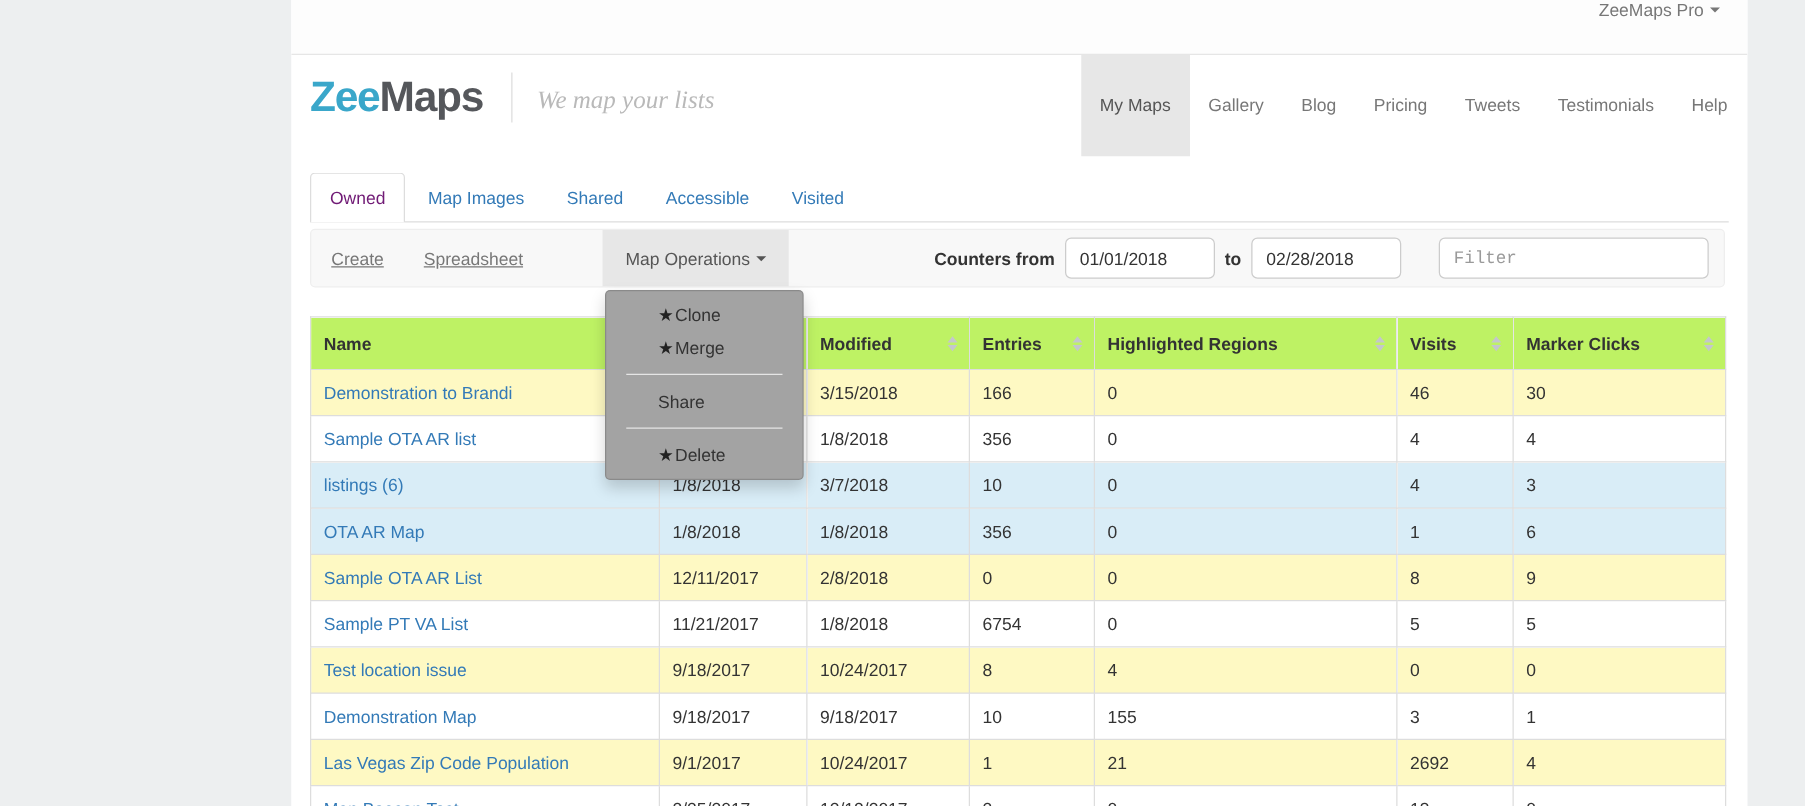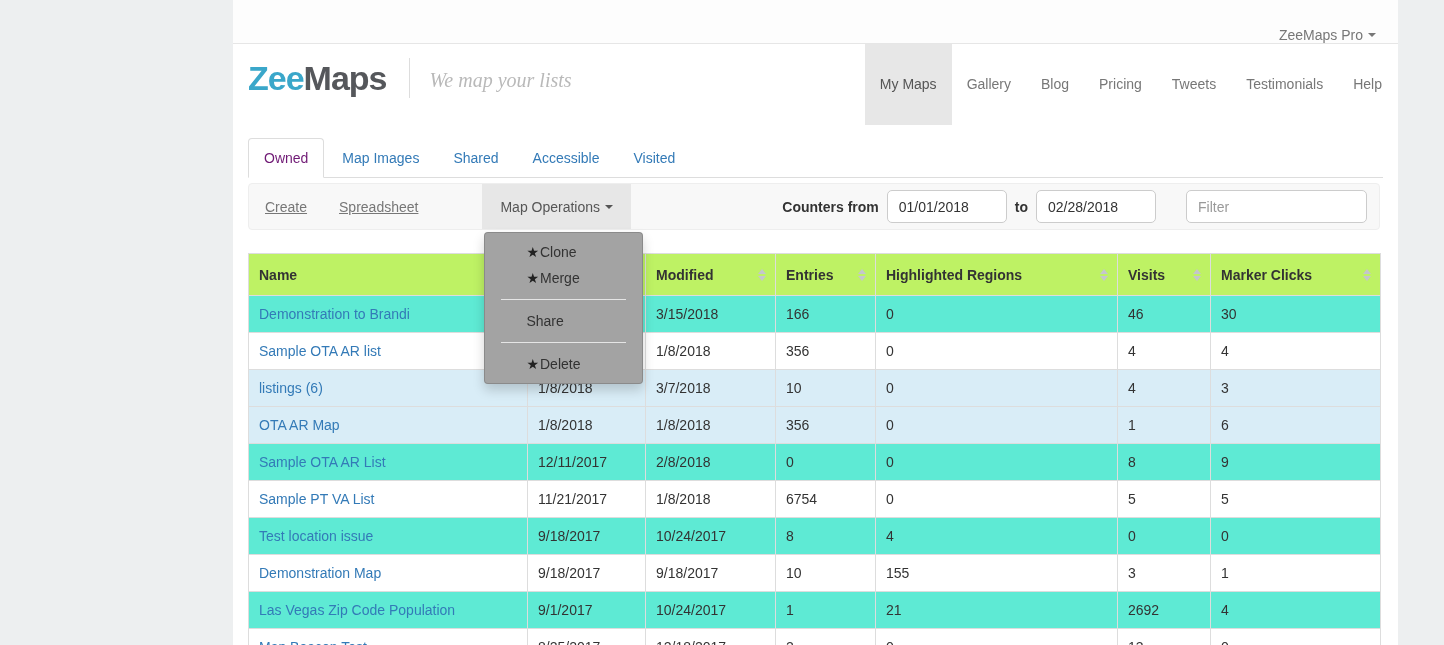--- a/index.html
+++ b/index.html
@@ -1,21 +1,21 @@
 <!DOCTYPE html>
 <html><head>
 <meta charset="utf-8">
 <style>
   * { margin:0; padding:0; box-sizing:border-box; }
   body { font-family:"Liberation Sans", sans-serif; }
   .page { position:relative; width:1444px; height:645px; background:#edeff0; overflow:hidden; }
   .content { position:absolute; left:233px; top:0; width:1165px; height:645px; background:#ffffff; overflow:hidden; }
 
   
-  .topbar { height:44px; border-bottom:1px solid #e6e6e6; display:flex; justify-content:flex-end; align-items:flex-end; background:#fdfdfd; }
+  .topbar { height:44px; border-bottom:1px solid #e6e6e6; display:flex; justify-content:flex-end; align-items:flex-start; background:#fdfdfd; }
   .account-toggle { padding:0 22px; font-size:14px; color:#777; cursor:pointer; display:flex; align-items:center; }
   .caret { display:inline-block; width:0; height:0; border-top:4px solid #777; border-left:4px solid transparent; border-right:4px solid transparent; margin-left:5px; }
 
   
   .header { position:relative; height:94px; }
   .brand { position:absolute; left:15px; top:14px; display:flex; align-items:center; }
   .logo { font-size:34px; font-weight:bold; letter-spacing:-1px; cursor:pointer; }
   .logo-zee { color:#3aa7ca; }
   .logo-maps { color:#55575b; }
   .brand-divider { width:1px; height:40px; background:#ddd; margin:0 0 0 22px; }
@@ -35,36 +35,36 @@
   .toolbar { margin:5px 18px 0 15px; height:47px; background:#f8f8f8; border:1px solid #eee; border-radius:4px; display:flex; align-items:stretch; justify-content:space-between; }
   .tb-left { display:flex; align-items:stretch; }
   .tb-link { display:flex; align-items:center; padding:0 16px; font-size:14px; color:#777; cursor:pointer;text-decoration:underline; }
   .mapops-wrap { position:relative; margin-left:48px; }
   .mapops-btn { height:100%; display:flex; align-items:center; padding:0 18px; font-size:14px; color:#555; background:#e7e7e7; cursor:pointer; }
   .mapops-btn .caret { border-top-color:#555; }
   .tb-right { display:flex; align-items:center; padding-right:12px;margin-left:40px; }
   .tb-label { font-size:14px; font-weight:bold; color:#333; }
   .tb-input { height:33px; border:1px solid #ccc; border-radius:5px; background:#fff; font-size:14px; color:#333; padding:0 11px; font-family:"Liberation Sans", sans-serif; }
   .date-input { width:120px; margin:0 8px; }
-  .filter-input { width:181px; margin-left:22px; }
+  .filter-input { width:216px; margin-left:22px;font-family:Liberation Mono, monospace; }
   .filter-input::placeholder { color:#9a9a9a; }
 
   
   .dropdown-menu { position:absolute; left:2px; top:48px; width:159px; background:#a3a3a3; border:1px solid rgba(0,0,0,0.15); border-radius:4px; box-shadow:0 6px 12px rgba(0,0,0,0.175); padding:6px 16px; list-style:none; z-index:20; }
   .dropdown-menu li a { display:block; padding:3px 18px 3px 25px; font-size:14px; line-height:20px; color:#333; text-decoration:none; cursor:pointer; white-space:nowrap; }
   .dropdown-menu li.divider { height:1px; background:#e5e5e5; margin:8px 0; }
   .star-icon { color:#222; margin-right:1px; }
 
   
   .table-wrap { margin:23px 18px 0 15px; }
   table { width:1132px; border-collapse:collapse; table-layout:fixed; font-size:14px; }
   th, td { border:1px solid #ddd; text-align:left; overflow:hidden; white-space:nowrap; }
   th { height:42px; padding:0 24px 0 10px; color:#333; font-weight:bold; position:relative; cursor:pointer; background:#bef264; }
   td { height:37px; padding:0 0 0 10px; color:#333; }
-  tr.stripe td { background:#5eead4; }
+  tr.stripe td { background:#fef9c3; }
   tr.selected td { background:#d9edf7; }
   td.name-cell { color:#337ab7; cursor:pointer; }
   .sort-both { position:absolute; right:9px; top:50%; transform:translateY(-50%); display:flex; flex-direction:column; align-items:center; }
   .tri-up { width:0; height:0; border-left:4px solid transparent; border-right:4px solid transparent; border-bottom:5px solid #c4c7cc; margin-bottom:2px; }
   .tri-down { width:0; height:0; border-left:4px solid transparent; border-right:4px solid transparent; border-top:5px solid #c4c7cc; }
   .sort-desc { position:absolute; right:9px; top:50%; transform:translateY(-50%); width:0; height:0; border-left:5px solid transparent; border-right:5px solid transparent; border-top:7px solid #7b83d6; }
 </style>
 </head>
 <body>
 

